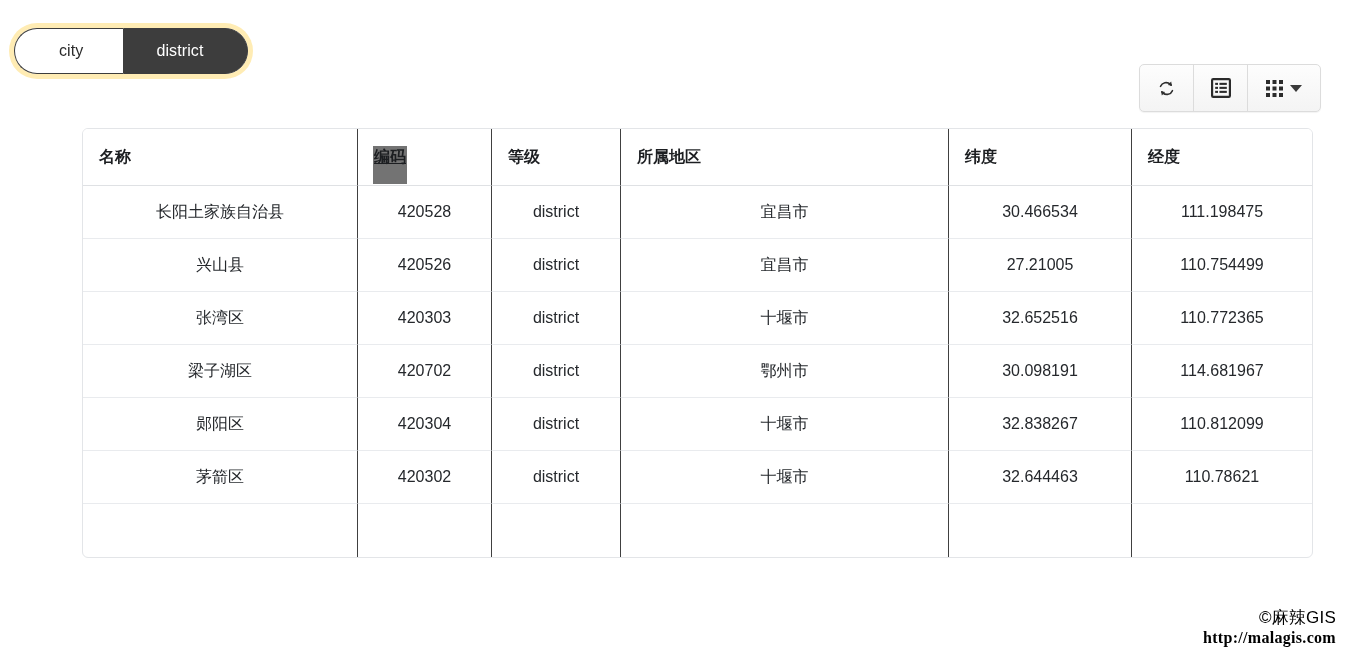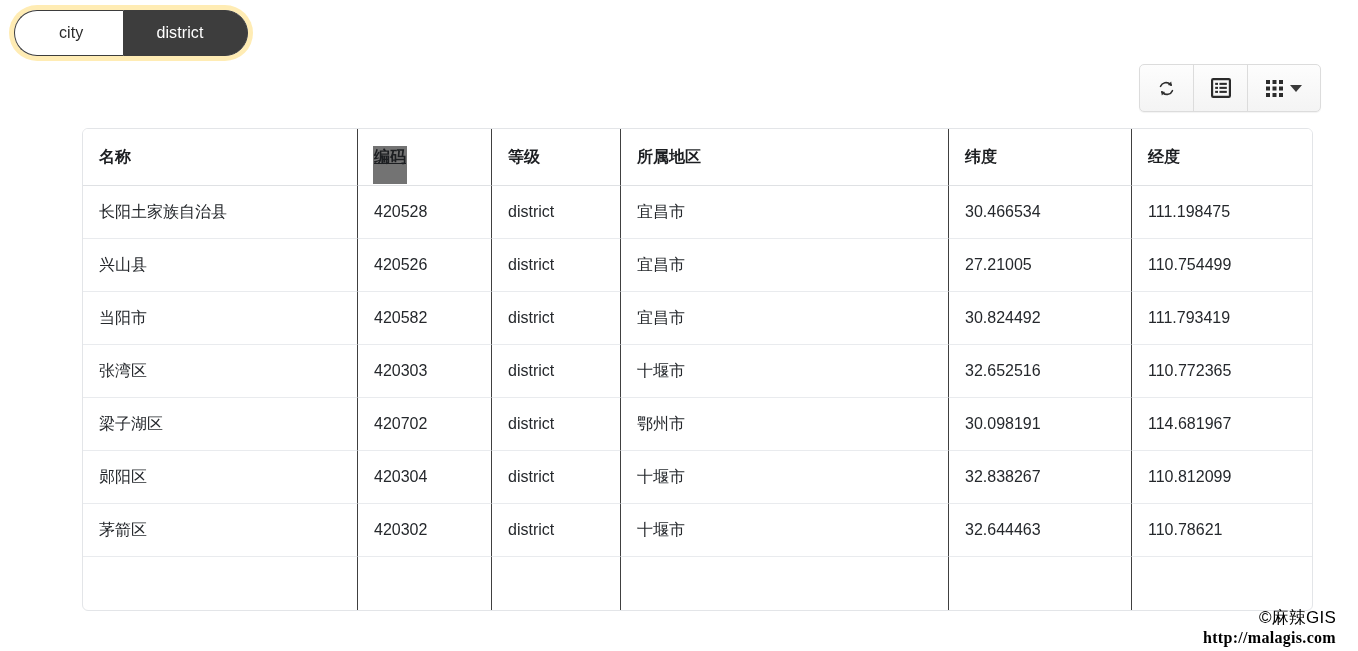--- a/index.html
+++ b/index.html
@@ -15,21 +15,21 @@
   body {
     font-family: "Liberation Sans", "DejaVu Sans", sans-serif;
     color: #212529;
     position: relative;
   }
 
   
   .toggle-wrap {
     position: absolute;
     left: 14px;
-    top: 10px;
+    top: 28px;
   }
   .btn-group {
     display: inline-flex;
     border-radius: 999px;
     box-shadow: 0 0 0 5px rgba(255, 193, 7, 0.30);
     background: #fff;
   }
   .btn-group .seg {
     font-family: "Liberation Sans", "DejaVu Sans", sans-serif;
     font-size: 16px;
@@ -131,21 +131,21 @@
   }
   table.grid th:last-child,
   table.grid td:last-child { border-right: none; }
   table.grid th {
     font-weight: bold;
     color: #1c1e21;
     background: #ffffff;
     border-bottom: 1px solid #dfe1e4;
     height: 57px;
   }
-  table.grid td { color: #25282c; }
+  table.grid td { color: #25282c; text-align: center; }
   table.grid tr:last-child td { border-bottom: none; }
 
   .col-name  { width: 275px; }
   .col-code  { width: 134px; }
   .col-level { width: 129px; }
   .col-area  { width: 328px; }
   .col-lat   { width: 183px; }
   .col-lng   { width: auto; }
 
   .sel-highlight {
@@ -276,28 +276,20 @@
         </tr>
         <tr>
           <td>兴山县</td>
           <td>420526</td>
           <td>district</td>
           <td>宜昌市</td>
           <td>27.21005</td>
           <td>110.754499</td>
         </tr>
         <tr>
-          <td>当阳市</td>
-          <td>420582</td>
-          <td>district</td>
-          <td>宜昌市</td>
-          <td>30.824492</td>
-          <td>111.793419</td>
-        </tr>
-        <tr>
           <td>张湾区</td>
           <td>420303</td>
           <td>district</td>
           <td>十堰市</td>
           <td>32.652516</td>
           <td>110.772365</td>
         </tr>
         <tr>
           <td>梁子湖区</td>
           <td>420702</td>

